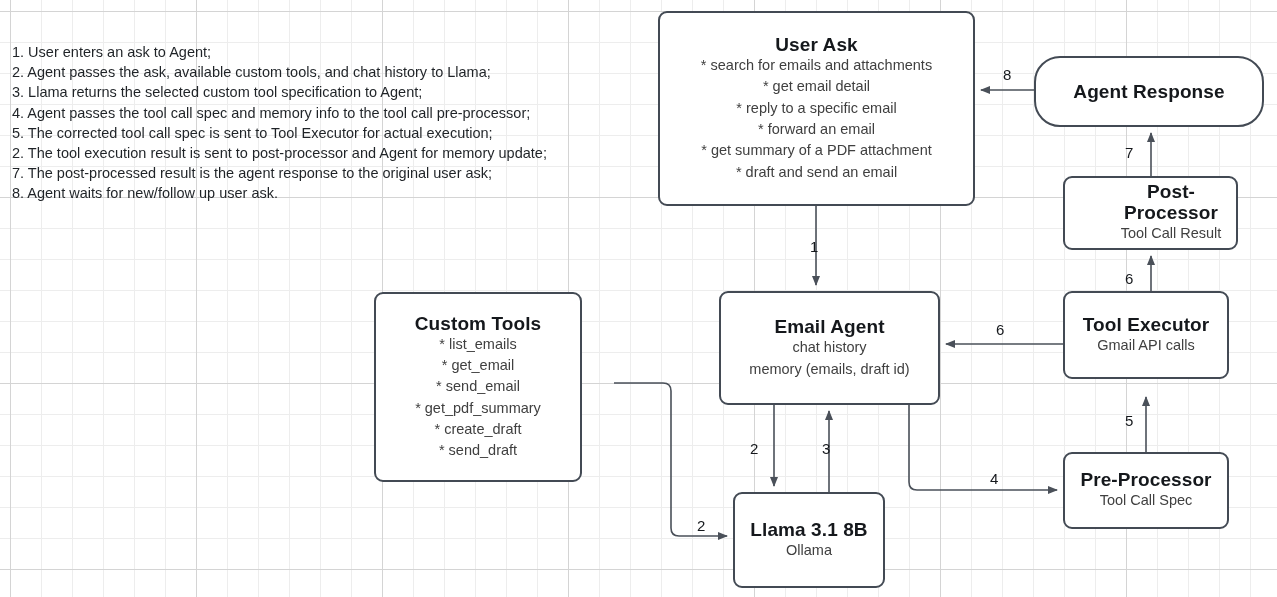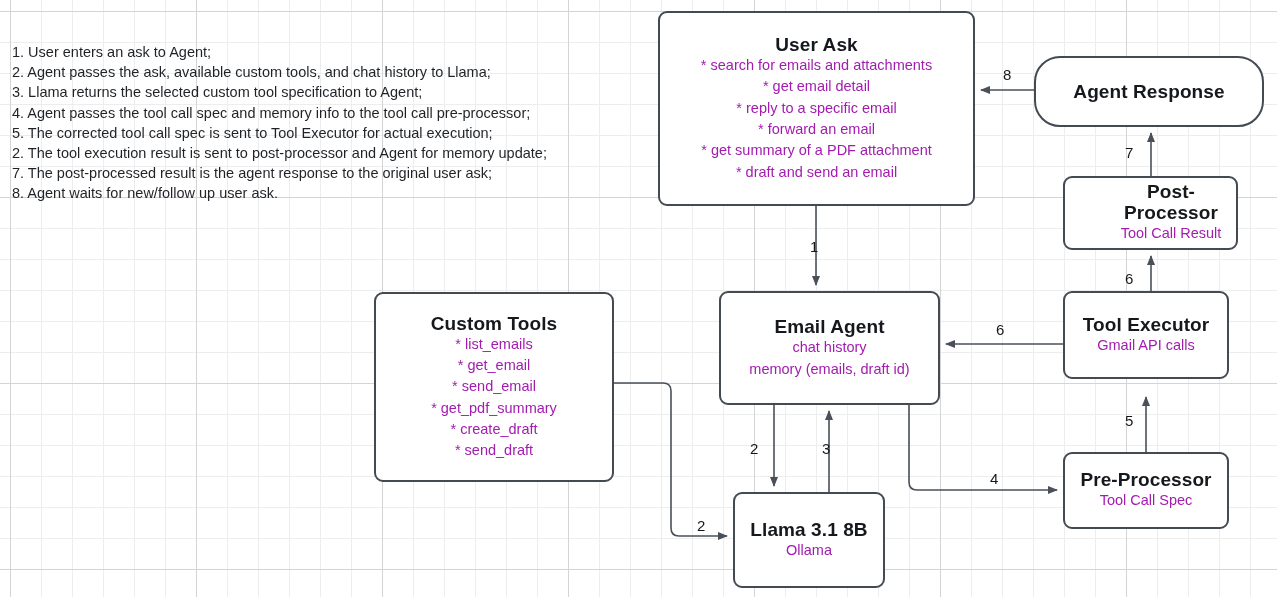--- a/index.html
+++ b/index.html
@@ -61,29 +61,29 @@
   }
   .node .title {
     font-weight: bold;
     font-size: 19px;
     line-height: 21px;
     letter-spacing: .1px;
   }
   .node .line {
     font-size: 14.5px;
     line-height: 21.3px;
-    color: #a21caf;
+    color: #404040;
     white-space: nowrap;
   }
 
   
   #node-user-ask      { left: 658px;  top: 11px;  width: 317px; height: 195px; }
   #node-agent-resp    { left: 1034px; top: 56px;  width: 230px; height: 71px; border-radius: 26px;  }
   #node-post-proc     { left: 1063px; top: 176px; width: 175px; height: 74px; padding-left: 41px;  }
-  #node-custom-tools  { left: 374px;  top: 292px; width: 240px; height: 190px; text-align: right; }
+  #node-custom-tools  { left: 374px;  top: 292px; width: 208px; height: 190px; text-align: right; }
   #node-email-agent   { left: 719px;  top: 291px; width: 221px; height: 114px; }
   #node-tool-exec     { left: 1063px; top: 291px; width: 166px; height: 88px;  }
   #node-pre-proc      { left: 1063px; top: 452px; width: 166px; height: 77px;  }
   #node-llama         { left: 733px;  top: 492px; width: 152px; height: 96px;  }
 
   
   .conn { position: absolute; z-index: 2; }
   .conn svg { display: block; overflow: visible; }
   .edge-label {
     position: absolute;

